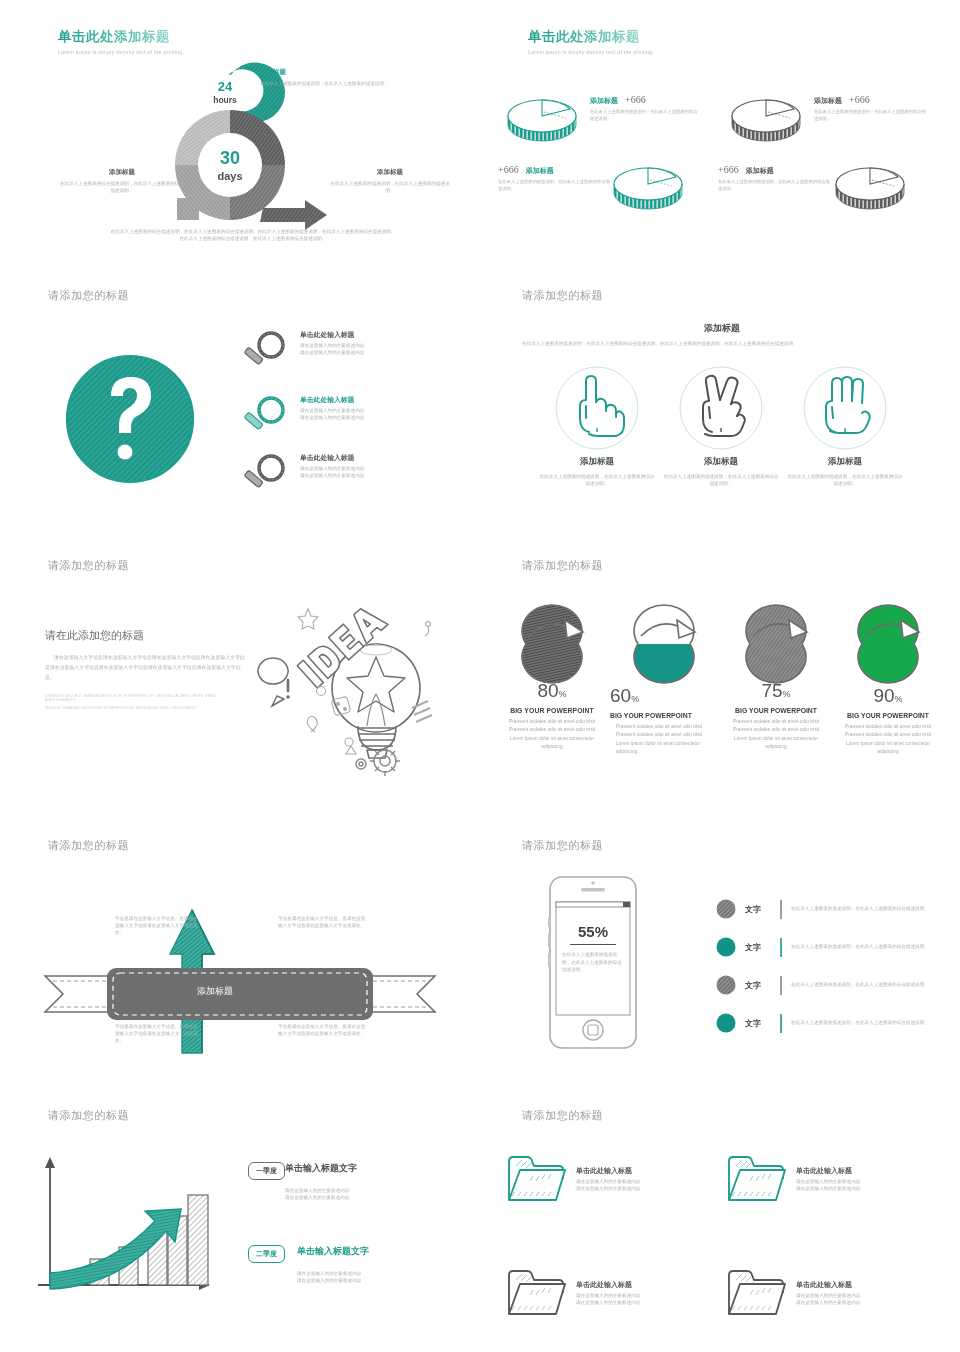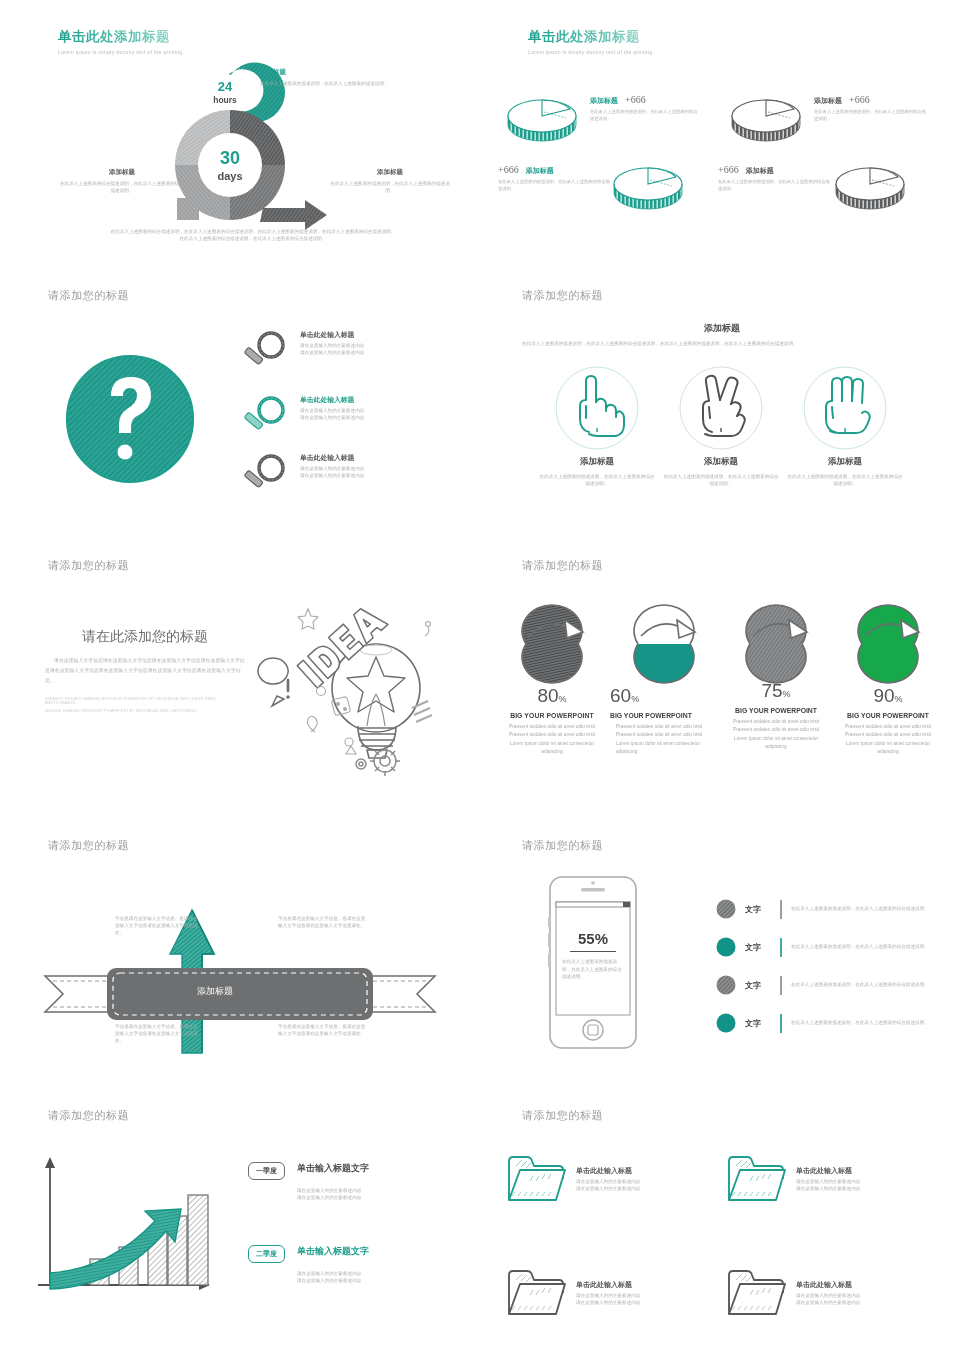--- a/index.html
+++ b/index.html
@@ -283,21 +283,21 @@
     </svg>
     <div class="lbl-dark txt-cn" style="font-size:8.5px;color:#4f5153;margin-top:6px;">添加标题</div>
     <div class="tiny txt-cn" style="margin-top:5px;">在此录入上述图表的描述说明，在此录入上述图表的综合描述说明。</div>
   </div>
 </div>
 
 <div class="panel left" style="top:540px;height:280px;">
   <div class="sec-title txt-cn" style="position:absolute;left:48px;top:18px;">请添加您的标题</div>
 
   <div style="position:absolute;left:45px;top:88px;width:200px;">
-    <div class="txt-cn" style="font-size:14px;color:#6b6d6f;text-align:center;">请在此添加您的标题</div>
+    <div class="txt-cn" style="font-size:11px;color:#6b6d6f;">请在此添加您的标题</div>
     <div class="tiny txt-cn" style="margin-top:10px;line-height:2.0;text-indent:9px;font-size:4.9px;">请在这里输入文字信息请在这里输入文字信息请在这里输入文字信息请在这里输入文字信息请在这里输入文字信息请在这里输入文字信息请在这里输入文字信息请在这里输入文字信息。</div>
     <div style="font-size:3.1px;color:#c7c9ca;margin-top:12px;letter-spacing:.3px;">CHUANGYI SHOUHUI SHANGWU MICROSOFT POWERPOINT MY ZEIXQINGZAI ZHELI SHUYU WENZI BIAOTICHUANGYI</div>
     <div style="font-size:3.1px;color:#c7c9ca;margin-top:4px;letter-spacing:.3px;">SHOUHUI SHANGWU MICROSOFT POWERPOINT MY ZEIXQINGZAI ZHELI SHUYU WENZI</div>
   </div>
 
   <svg width="210" height="200" style="position:absolute;left:255px;top:38px;">
     <g fill="none" stroke="#7b7d7f" stroke-width="1.6" stroke-linejoin="round">
 
       <path d="M122 66 a44 44 0 1 1 -2 0 Z" stroke="#6d6f71"></path>
       <ellipse cx="121" cy="72" rx="16" ry="5" stroke="#c2c4c5" stroke-width="1"></ellipse>
@@ -362,21 +362,21 @@
           <pattern id="pMd" width="3" height="3" patternTransform="rotate(35)" patternUnits="userSpaceOnUse">
                 <rect width="3" height="3" fill="#8c8e90"></rect>
                 <line x1="0" y1="0" x2="0" y2="3" stroke="#5b5d5f" stroke-width="1.1"></line>
               </pattern>
         </defs>
         <path d="M17 26 a30 26 0 1 0 52 0" fill="url(#pDk)" stroke="#6b6d6f" stroke-width="1.6"></path>
         <path d="M17 26 a30 26 0 1 1 52 0" fill="url(#pDk)" stroke="#6b6d6f" stroke-width="1.6"></path>
         <path d="M20 18 q22 -22 48 -4" fill="none" stroke="#6b6d6f" stroke-width="1.6"></path>
         <path d="M56 2 l18 12 l-16 6 Z" fill="#fff" stroke="#6b6d6f" stroke-width="1.6"></path>
       </svg>
-      <div style="margin-top:5px;color:#54565a;font-size:19px;font-weight:400;"><span>80</span><span style="font-size:9px;">%</span></div>
+      <div style="color:#54565a;font-size:19px;font-weight:400;"><span>80</span><span style="font-size:9px;">%</span></div>
       <div style="font-size:6.8px;font-weight:700;color:#3f4143;margin-top:5px;letter-spacing:.1px;">BIG YOUR POWERPOINT</div>
       <div style="font-size:4.8px;line-height:1.75;color:#a9abac;margin-top:4px;padding:0 6px;">Praesent sodales odio sit amet odio tristi Praesent sodales odio sit amet odio tristi Lorem ipsum dolor sit amet consectetur adipiscing</div>
     </div>
 
     <div style="width:108px;text-align:left;">
       <svg width="86" height="62" style="margin:0 auto;">
         <path d="M17 26 a30 26 0 1 0 52 0" fill="#169487" stroke="#6b6d6f" stroke-width="1.6"></path>
         <path d="M17 26 a30 26 0 1 1 52 0" fill="#fff" stroke="#6b6d6f" stroke-width="1.6"></path>
         <path d="M20 18 q22 -22 48 -4" fill="none" stroke="#6b6d6f" stroke-width="1.6"></path>
         <path d="M56 2 l18 12 l-16 6 Z" fill="#fff" stroke="#6b6d6f" stroke-width="1.6"></path>
@@ -451,21 +451,21 @@
     <rect x="33" y="13" width="24" height="3.4" rx="1.7" fill="#c2c4c5"></rect>
     <circle cx="45" cy="8" r="1.8" fill="#c2c4c5"></circle>
     <circle cx="45" cy="155" r="10" fill="none" stroke="#a9abac" stroke-width="1.4"></circle>
     <rect x="40" y="150" width="10" height="10" rx="2" fill="none" stroke="#a9abac" stroke-width="1.2"></rect>
     <rect x="0" y="42" width="3" height="10" rx="1.5" fill="#c2c4c5"></rect>
     <rect x="0" y="58" width="3" height="14" rx="1.5" fill="#c2c4c5"></rect>
     <rect x="0" y="78" width="3" height="14" rx="1.5" fill="#c2c4c5"></rect>
     <rect x="8" y="27" width="74" height="5" fill="#fff" stroke="#8e9092" stroke-width="1"></rect>
     <rect x="75" y="27" width="7" height="5" fill="#58595b"></rect>
   </svg>
-  <div style="position:absolute;left:82px;top:110px;width:62px;text-align:center;">
+  <div style="position:absolute;left:82px;top:103px;width:62px;text-align:center;">
     <div style="font-size:15px;font-weight:700;color:#3f4143;font-family:'Liberation Sans',sans-serif;">55%</div>
     <div style="height:1.4px;background:#4f5153;width:46px;margin:4px auto 6px;"></div>
     <div class="tiny txt-cn" style="text-align:left;">在此录入上述图表的描述说明，在此录入上述图表的综合描述说明。</div>
   </div>
 
   <div style="position:absolute;left:236px;top:70px;width:226px;">
     <div style="display:flex;align-items:center;gap:9px;height:38px;">
       <svg width="20" height="20">
             <defs>
               <pattern id="dotH" width="3" height="3" patternTransform="rotate(45)" patternUnits="userSpaceOnUse">
@@ -529,21 +529,21 @@
     <rect x="33" y="118" width="19" height="12" fill="url(#barH)" stroke="#6b6d6f" stroke-width="1.2"></rect>
     <rect x="62" y="104" width="19" height="26" fill="url(#barH)" stroke="#6b6d6f" stroke-width="1.2"></rect>
     <rect x="91" y="92" width="19" height="38" fill="url(#barH)" stroke="#6b6d6f" stroke-width="1.2"></rect>
     <rect x="120" y="76" width="19" height="54" fill="url(#barH)" stroke="#6b6d6f" stroke-width="1.2"></rect>
     <rect x="140" y="61" width="19" height="69" fill="url(#barH)" stroke="#6b6d6f" stroke-width="1.2"></rect>
     <rect x="160" y="40" width="20" height="90" fill="url(#barH)" stroke="#6b6d6f" stroke-width="1.2"></rect>
 
     <path d="M22 118 q60 -4 105 -52 l-10 -10 l36 -2 l-6 33 l-9 -11 q-48 56 -116 58 Z" fill="url(#arrH)" stroke="#139486" stroke-width="1.4"></path>
   </svg>
 
-  <div style="position:absolute;left:248px;top:72px;display:flex;gap:12px;align-items:flex-start;">
+  <div style="position:absolute;left:248px;top:72px;display:flex;align-items:flex-start;">
     <div class="txt-cn" style="border:1.4px solid #6b6d6f;border-radius:6px;padding:3px 7px;font-size:7px;font-weight:700;color:#4f5153;white-space:nowrap;">一季度</div>
     <div style="width:115px;">
       <div class="txt-cn" style="font-size:9px;font-weight:700;color:#4f5153;">单击输入标题文字</div>
       <div class="tiny txt-cn" style="margin-top:12px;">请在这里输入您的主要叙述内容</div>
       <div class="tiny txt-cn">请在这里输入您的主要叙述内容</div>
     </div>
   </div>
 
   <div style="position:absolute;left:248px;top:155px;display:flex;gap:12px;align-items:flex-start;">
     <div class="txt-cn" style="border:1.4px solid #1f9e8d;border-radius:6px;padding:3px 7px;font-size:7px;font-weight:700;color:#1f9e8d;white-space:nowrap;">二季度</div>

